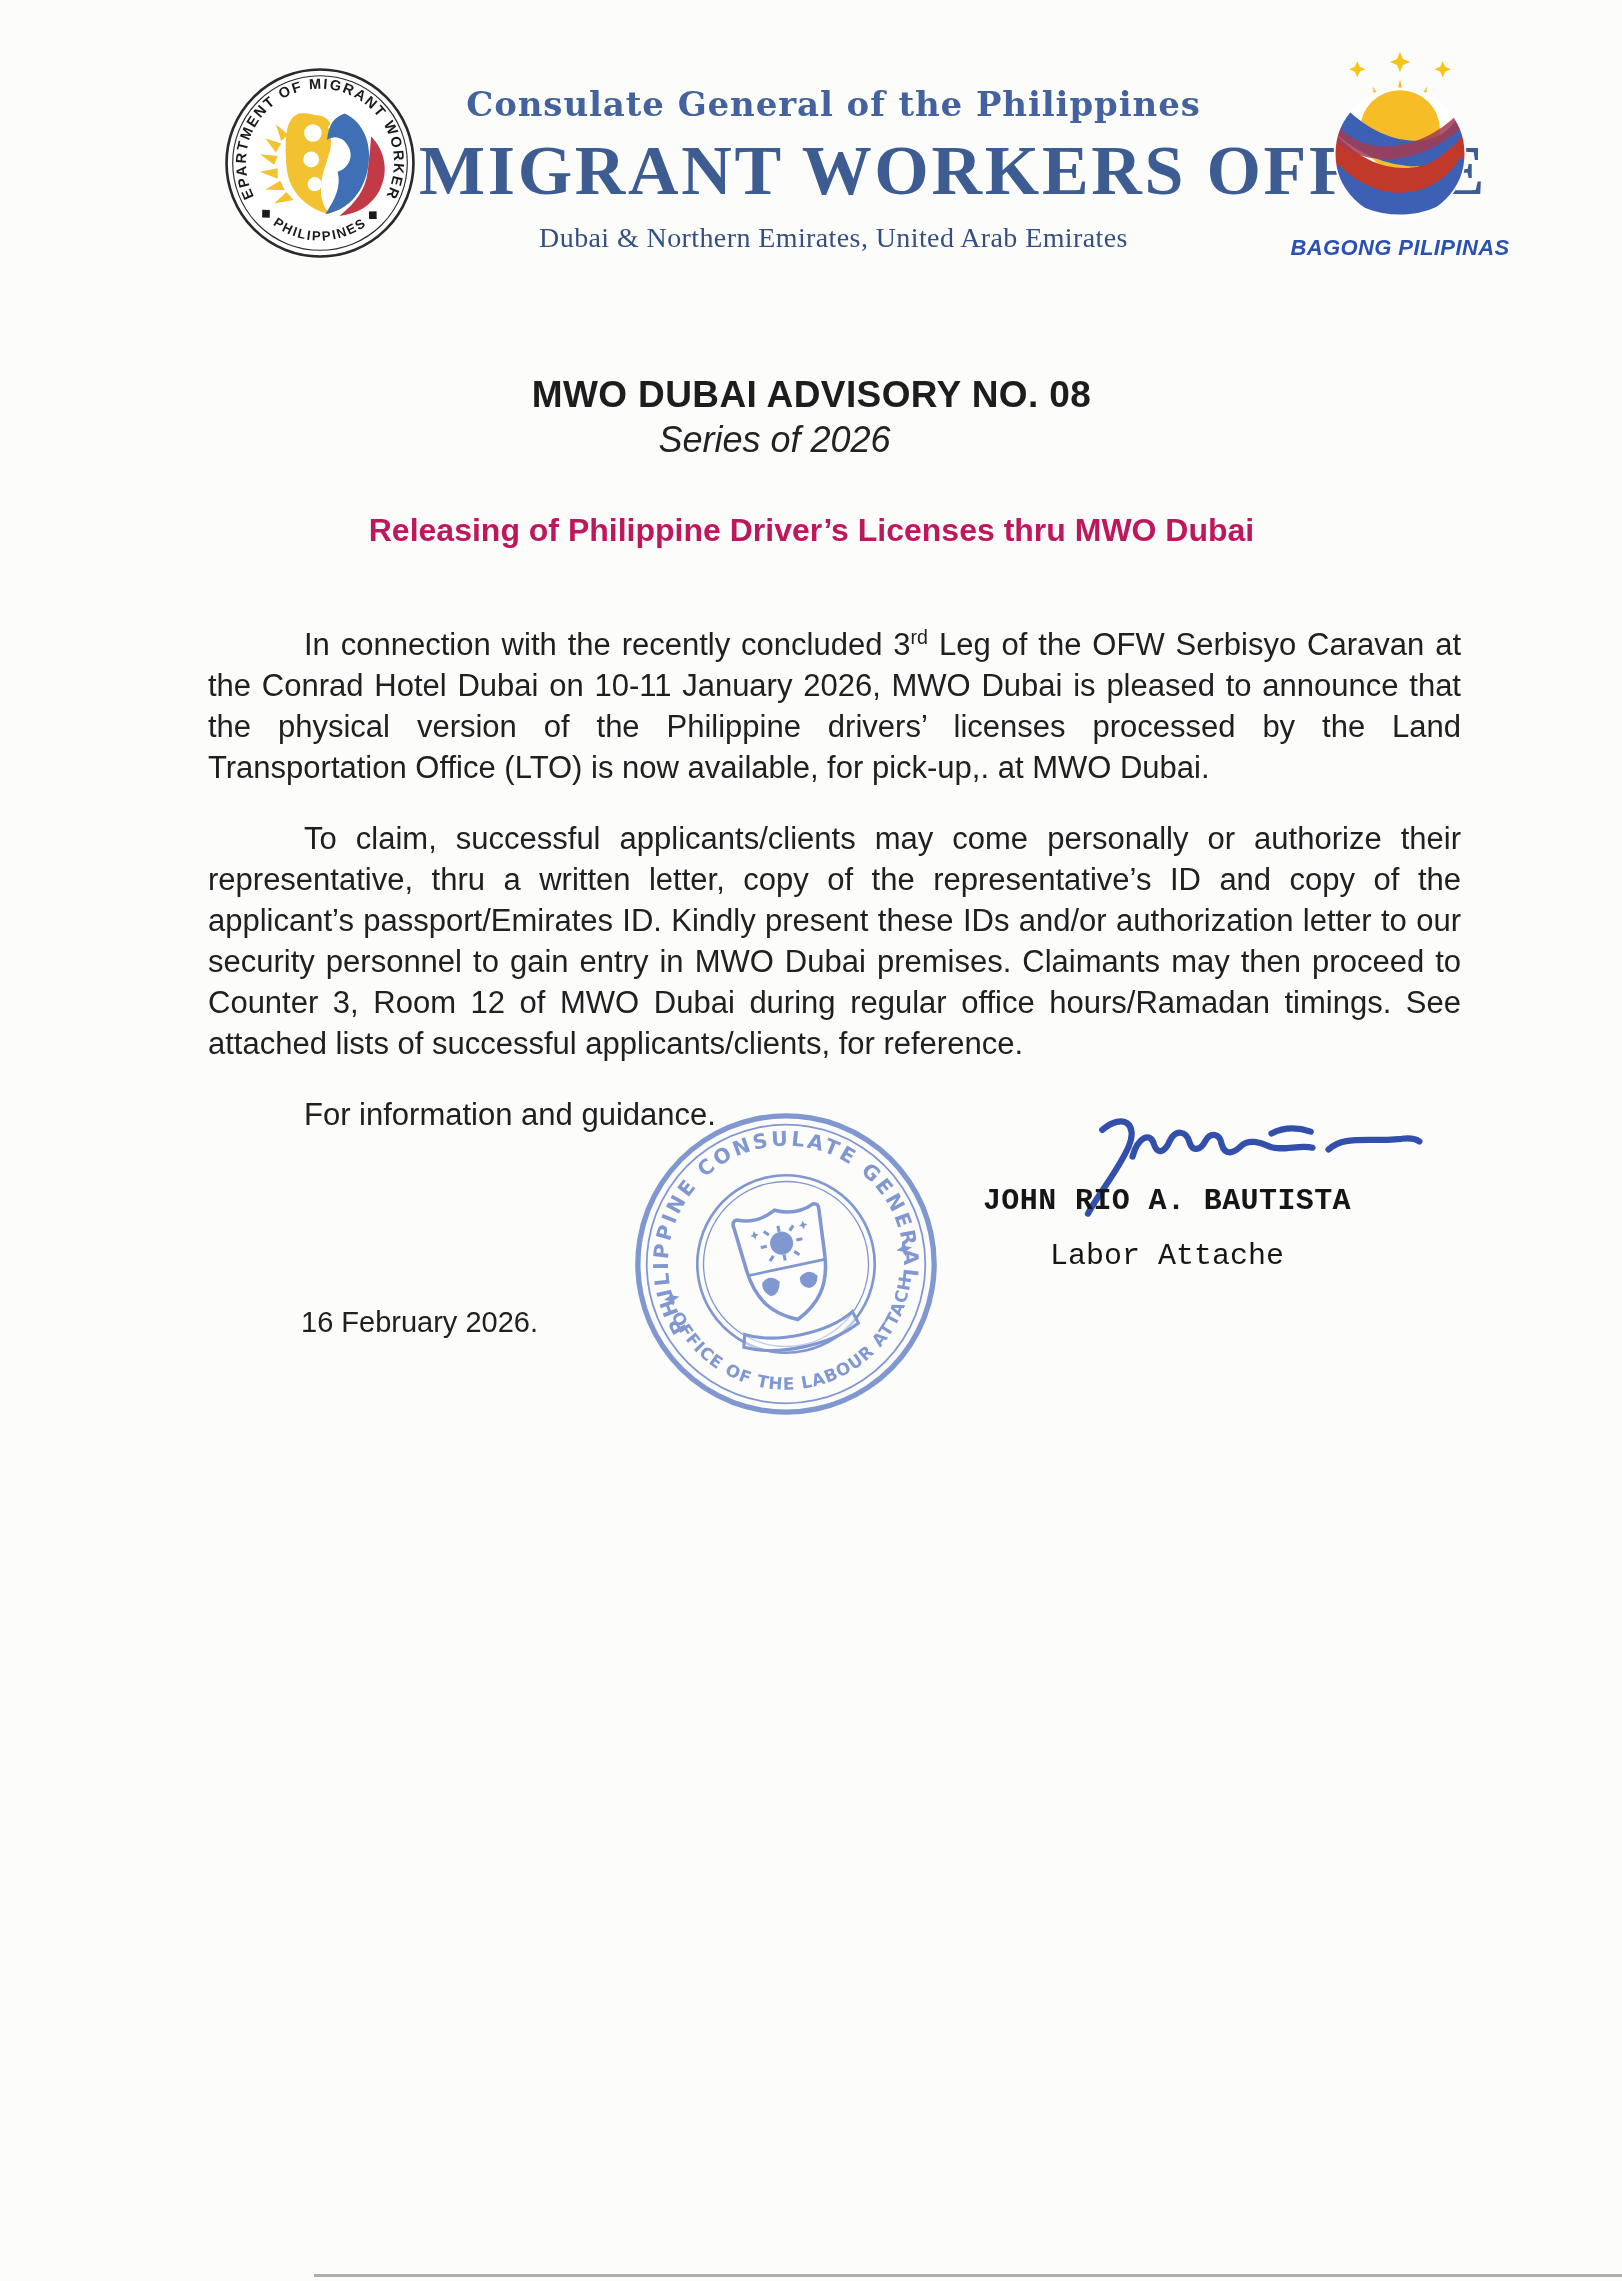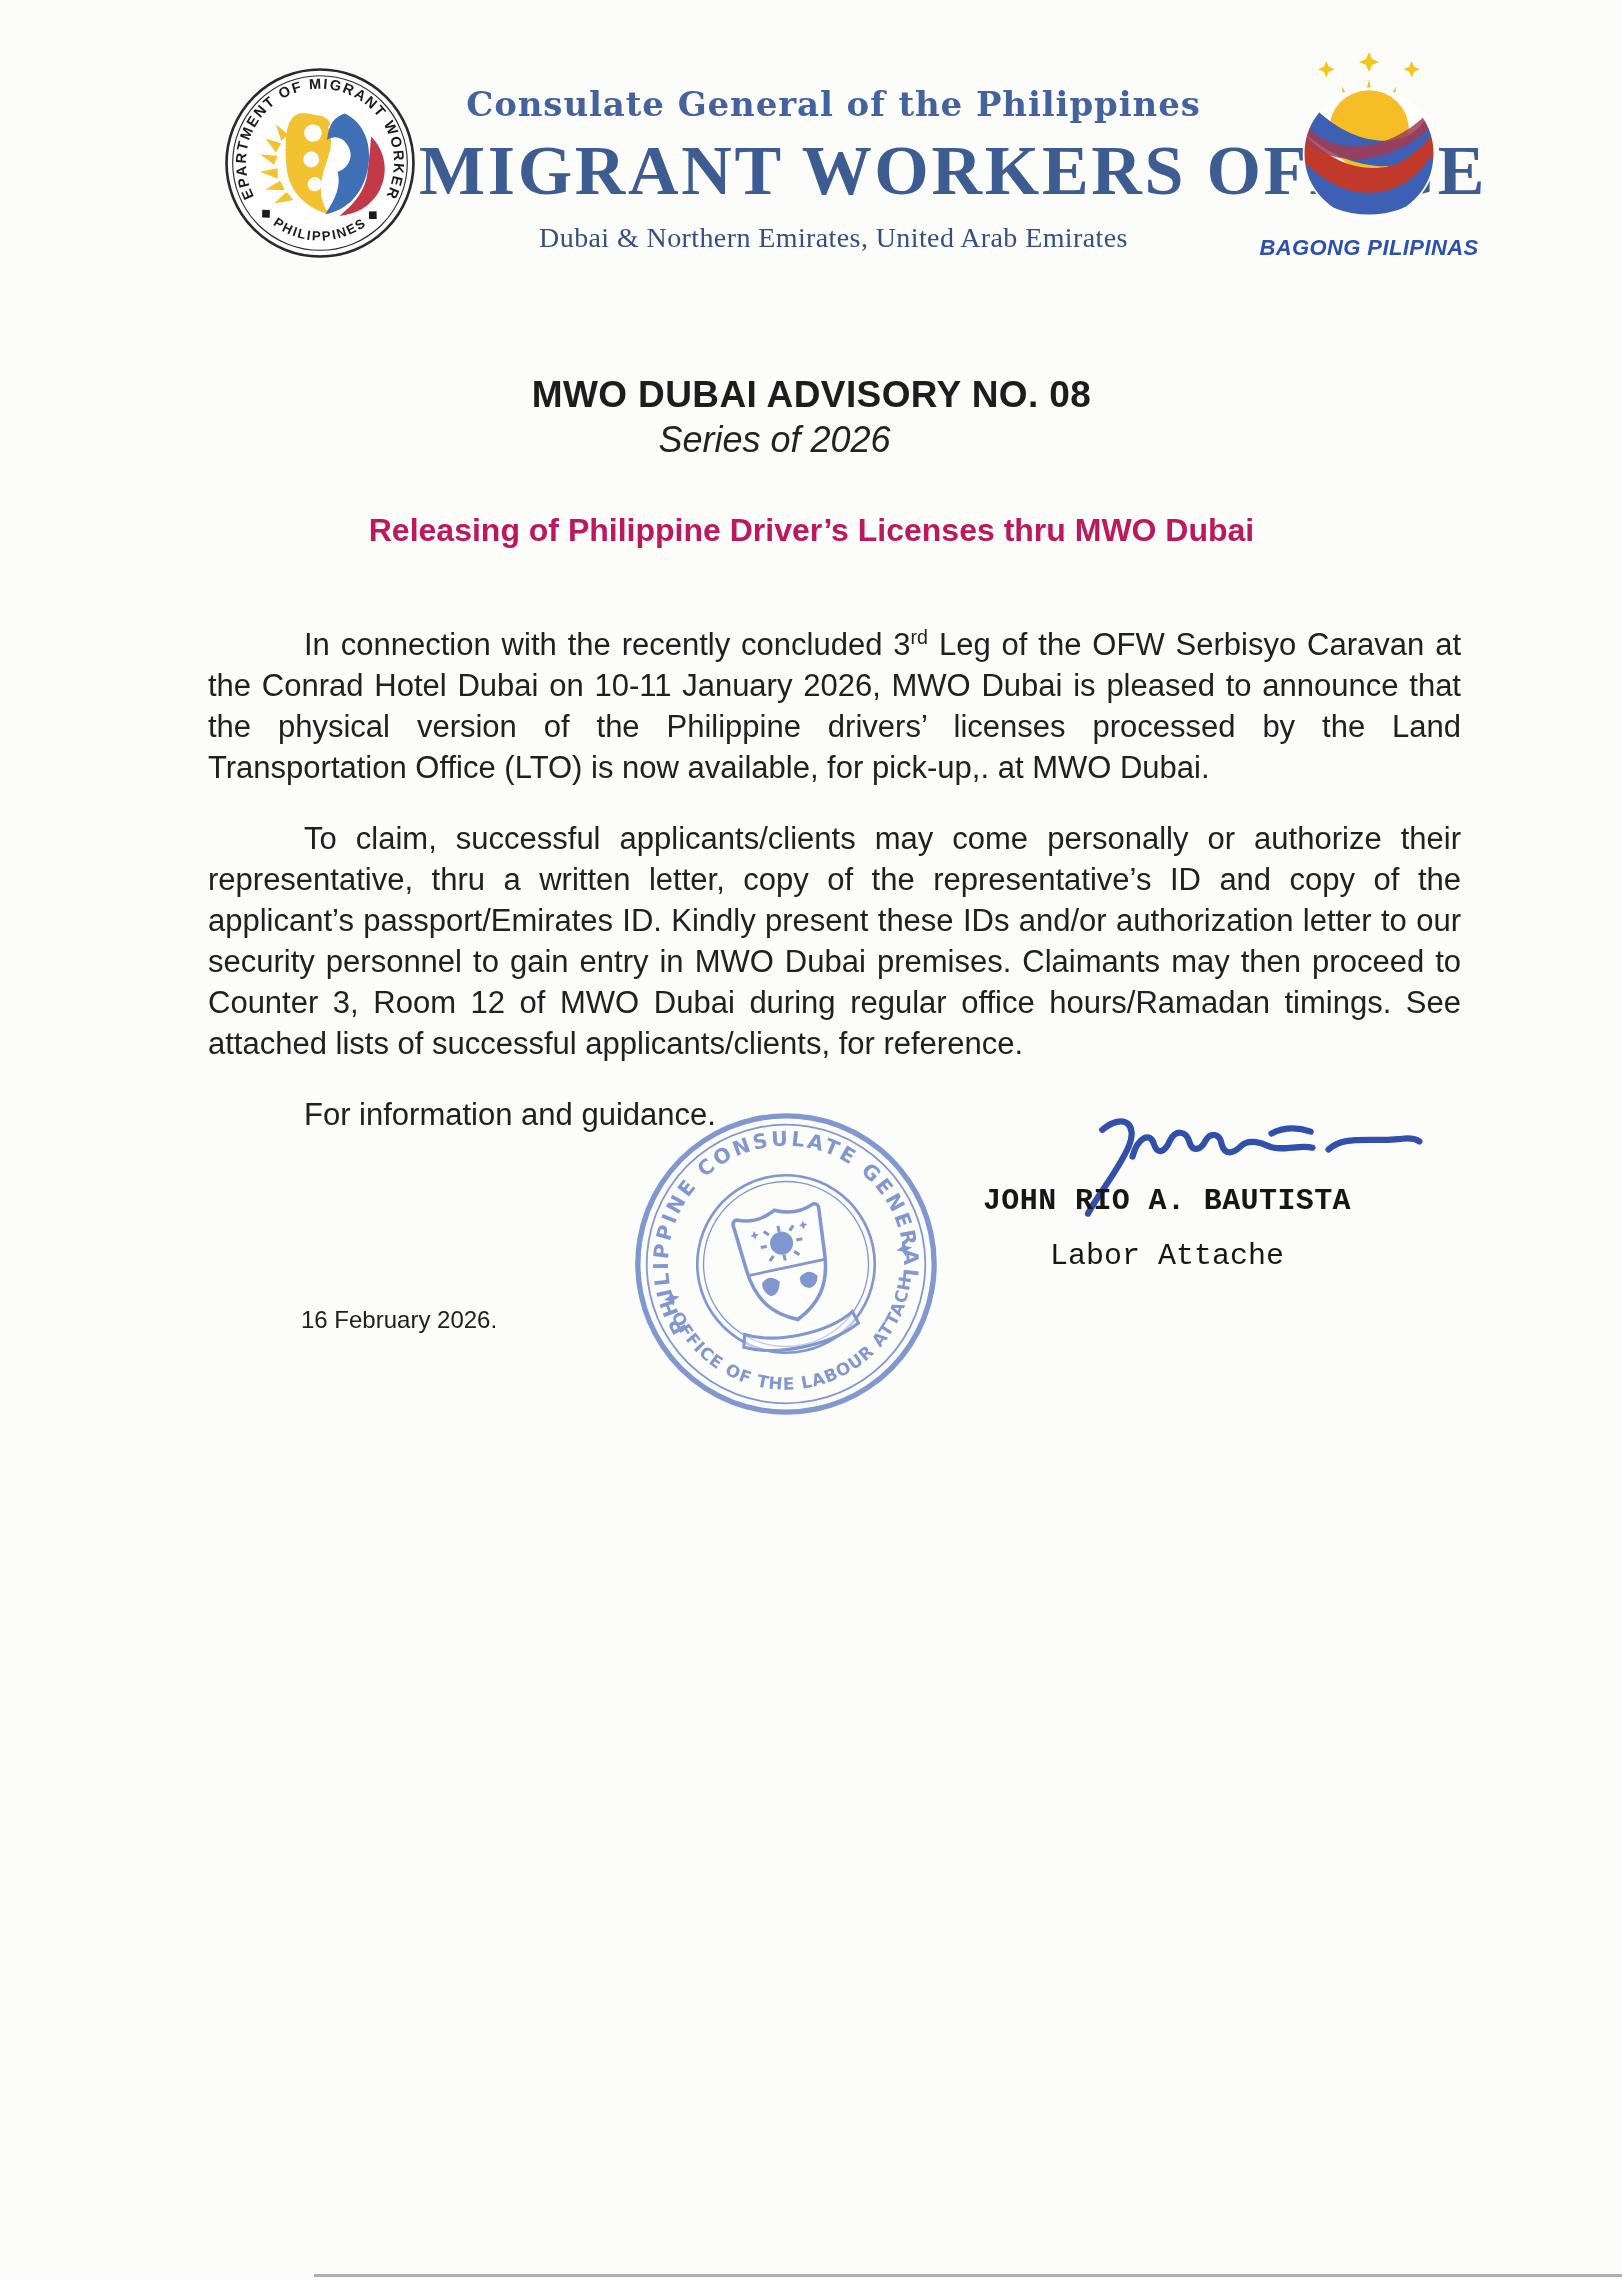--- a/index.html
+++ b/index.html
@@ -19,21 +19,21 @@
     color:#44639e;letter-spacing:0.9px;
   }
   .office-line{
     font-family:"Liberation Serif",serif;font-weight:bold;font-size:70px;
     letter-spacing:2.7px;color:#3d5c92;margin-top:7.1px;white-space:nowrap;
   }
   .location-line{
     font-family:"Liberation Serif",serif;font-size:28px;color:#35507f;
     margin-top:10.7px;letter-spacing:0.4px;
   }
-  .bagong{position:absolute;left:1255px;top:52px;width:228px;text-align:center;}
+  .bagong{position:absolute;left:1286px;top:52px;width:228px;text-align:center;}
   .bagong-caption{
     font-weight:bold;font-style:italic;font-size:22px;color:#2b50b0;
     letter-spacing:0.4px;margin-top:1.8px;white-space:nowrap;
   }
 
   
   .advisory-title{position:absolute;left:0;top:374px;width:1623px;text-align:center;
     font-weight:bold;font-size:37px;color:#1d1d1d;letter-spacing:0.4px;}
   .advisory-series{position:absolute;left:0;top:419px;width:1549px;text-align:center;
     font-style:italic;font-size:36px;color:#222;}
@@ -43,21 +43,21 @@
   
   .letter-body{position:absolute;left:208px;top:624px;width:1253px;}
   .letter-body p{
     margin:0 0 30px 0;text-align:justify;text-indent:96px;
     font-size:31px;line-height:41px;color:#202020;
   }
   .letter-body p sup{font-size:19.6px;line-height:0;}
   .closing{margin-top:0;}
 
   
-  .date-line{position:absolute;left:301px;top:1306px;font-size:24px;color:#202020;}
+  .date-line{position:absolute;left:301px;top:1306px;font-size:29px;color:#202020;}
   .signatory{position:absolute;left:962px;top:1184px;width:410px;text-align:center;color:#161616;font-family:Liberation Mono, monospace;}
   .signatory-name{font-weight:bold;font-size:30px;letter-spacing:0.4px;white-space:nowrap;}
   .signatory-title{font-size:30px;margin-top:21px;}
   .signature-svg{position:absolute;left:1047px;top:1112px;pointer-events:none;}
 
   
   .stamp{position:absolute;left:629px;top:1107px;width:314px;height:314px;opacity:.85;}
 
   
   .scan-edge-line{position:absolute;left:314px;top:2274px;width:1309px;height:2.7px;

